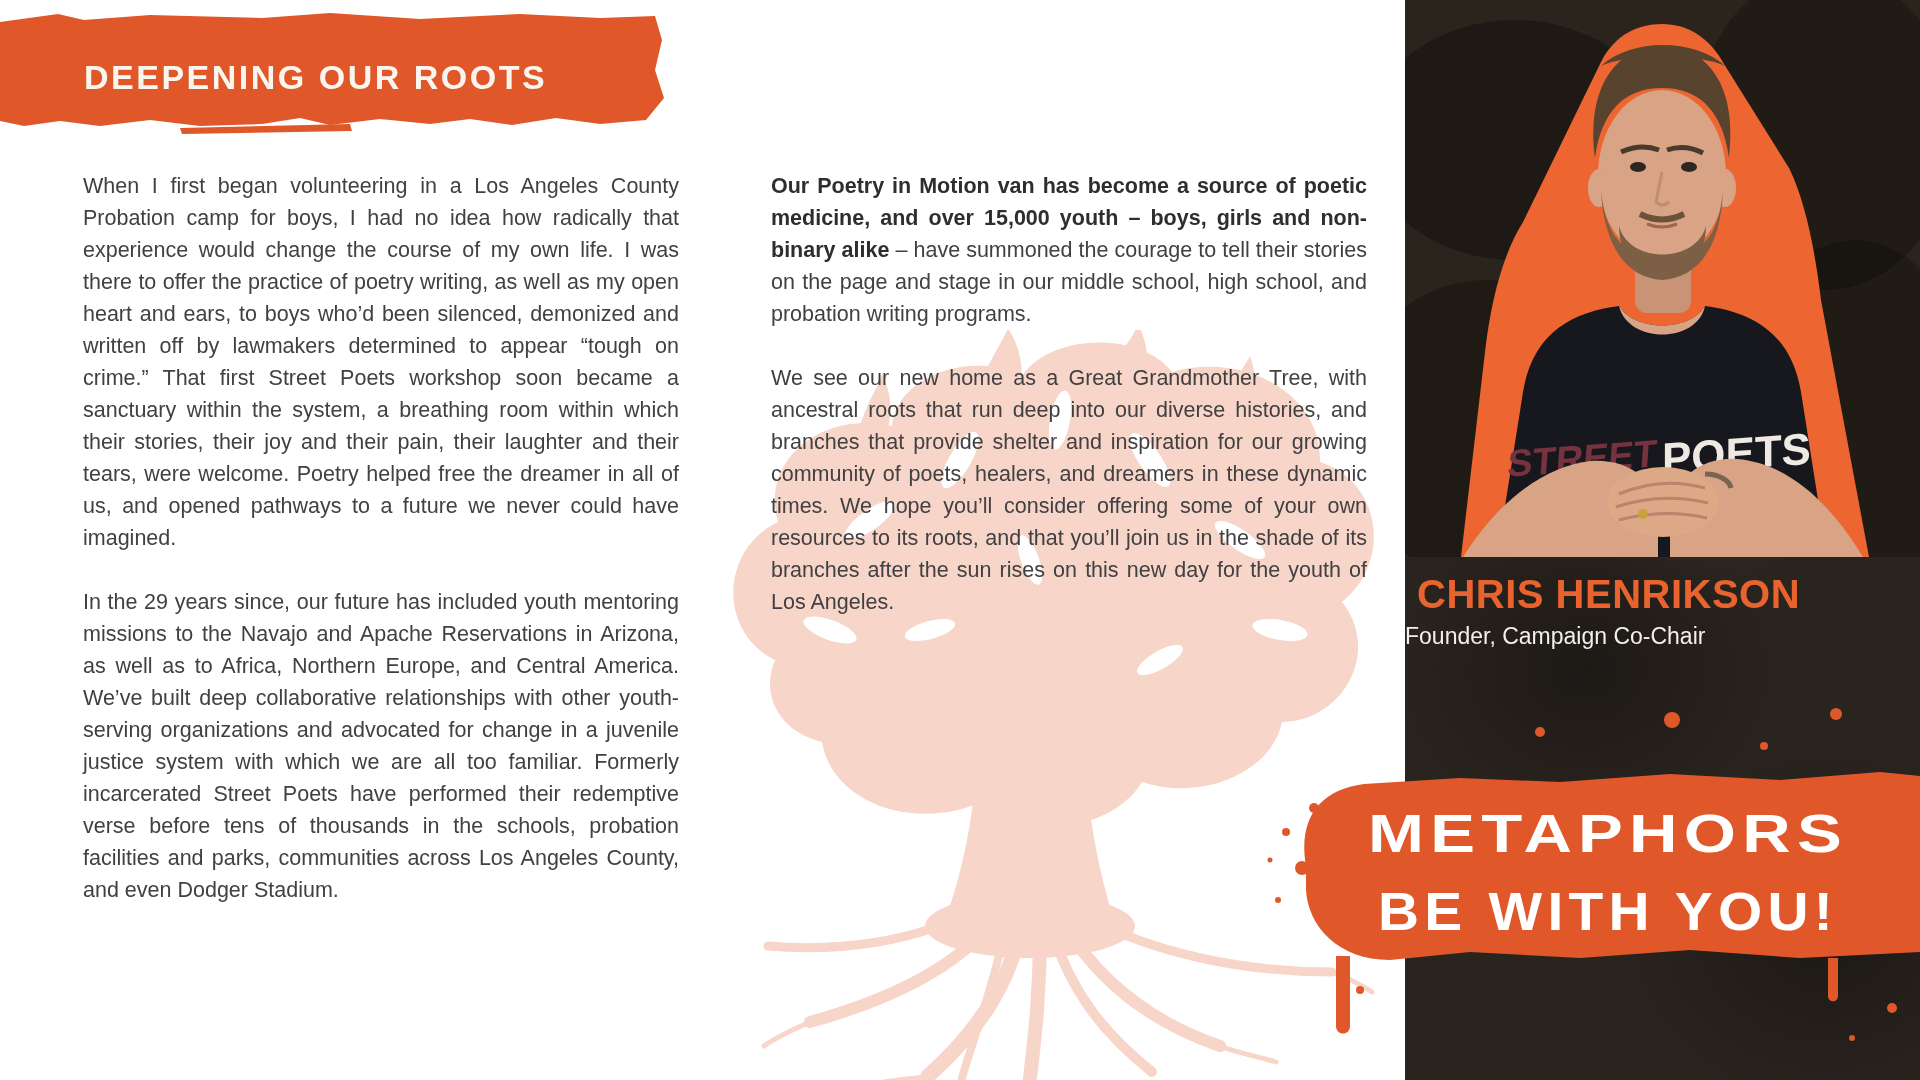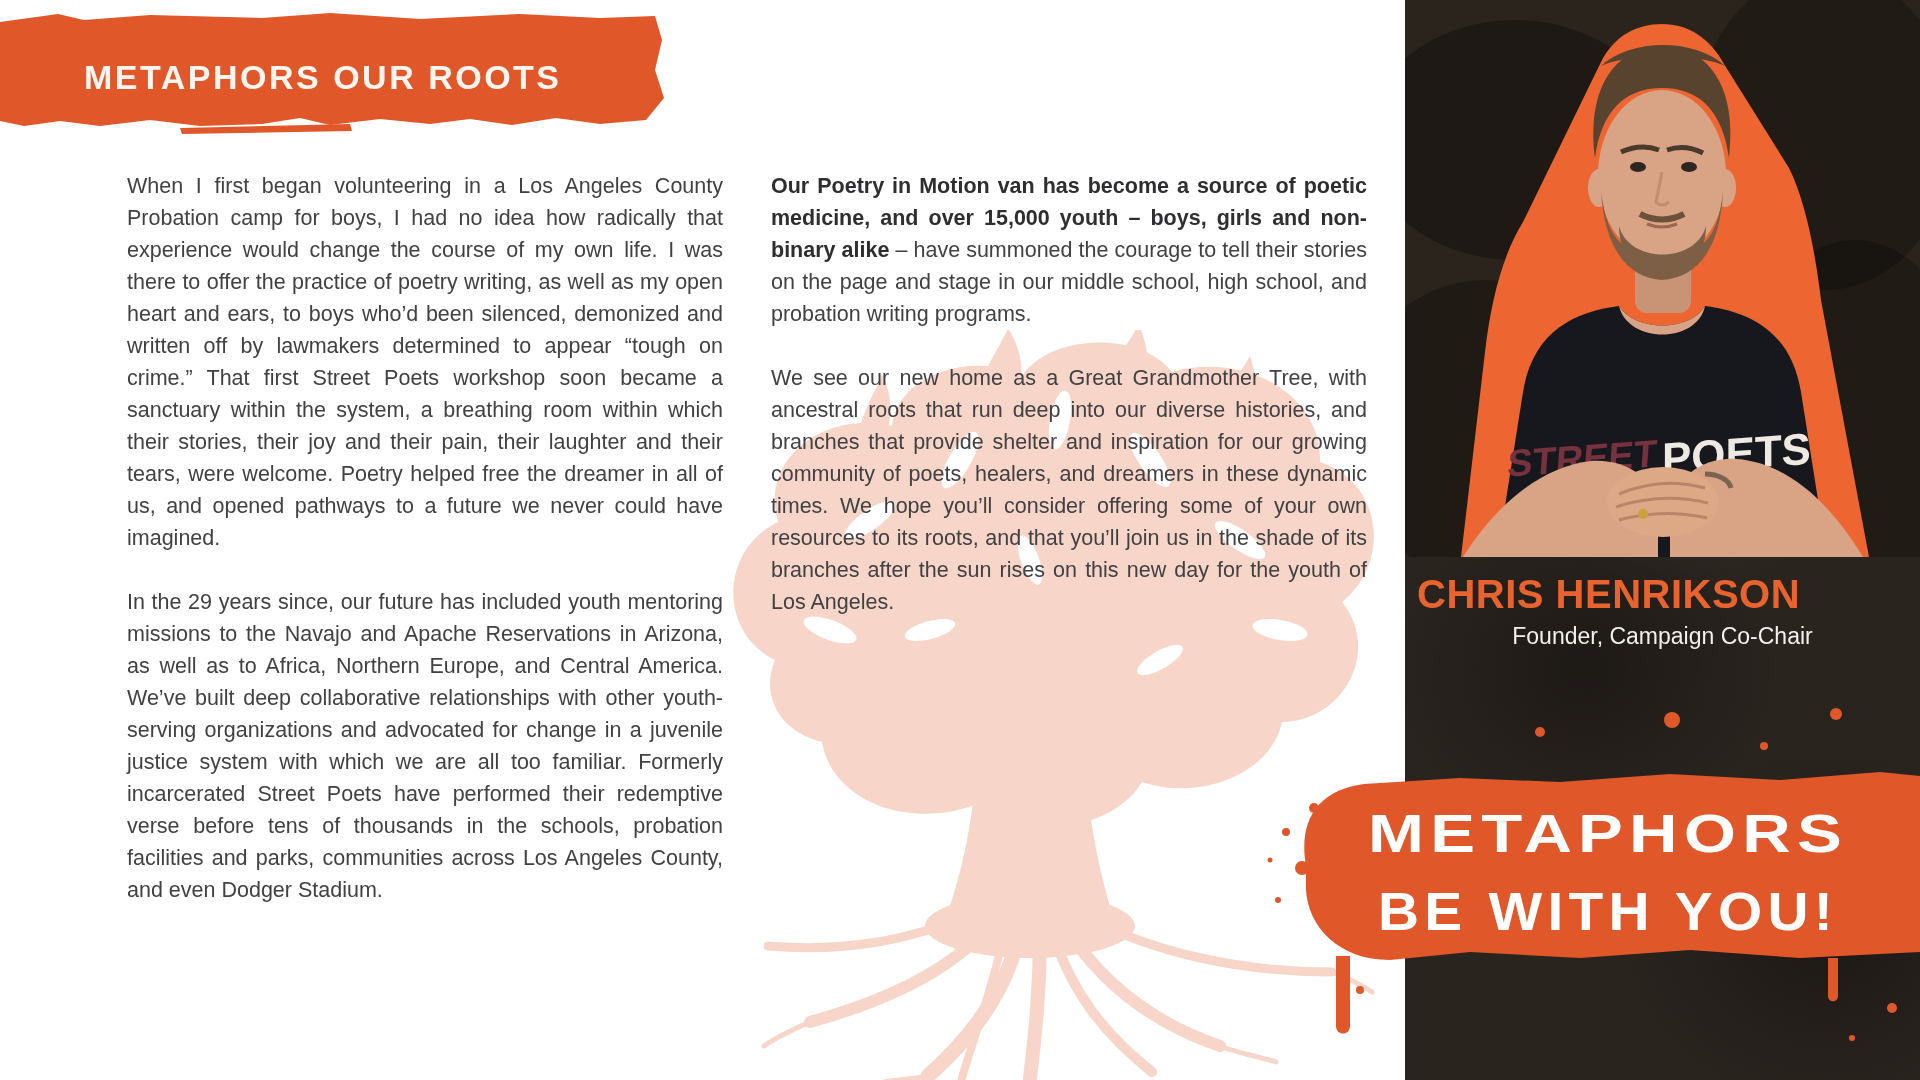--- a/index.html
+++ b/index.html
@@ -8,41 +8,41 @@
 
   
   .banner{position:absolute;left:0;top:0;width:672px;height:140px;}
   .banner svg{position:absolute;left:0;top:0;}
   .banner-title{position:absolute;left:84px;top:58px;color:#fbf5ef;font-size:34px;
                 font-weight:800;letter-spacing:2.5px;white-space:nowrap;}
 
   
   .col{position:absolute;top:170px;width:596px;color:#414042;font-size:21.5px;
        line-height:32px;text-align:justify;}
-  .col1{left:83px;margin-left:44px;}
+  .col1{left:83px;}
   .col2{left:771px;}
   .col p{margin:0 0 32px 0;}
   .col strong{font-weight:700;color:#2e2d2f;}
 
   
   .tree{position:absolute;left:680px;top:330px;width:740px;height:750px;}
 
   
   .panel{position:absolute;left:1405px;top:0;width:515px;height:1080px;
          background:
            radial-gradient(ellipse 260px 210px at 18% 12%, rgba(0,0,0,.38), transparent 70%),
            radial-gradient(ellipse 240px 330px at 78% 28%, rgba(0,0,0,.30), transparent 70%),
            radial-gradient(ellipse 280px 240px at 35% 62%, rgba(0,0,0,.30), transparent 70%),
            radial-gradient(ellipse 300px 260px at 82% 86%, rgba(0,0,0,.32), transparent 70%),
            radial-gradient(ellipse 200px 160px at 55% 45%, rgba(255,255,255,.035), transparent 70%),
            #2a241f;}
   .portrait{position:absolute;left:0;top:0;width:515px;height:557px;}
   .profile-name{position:absolute;left:12px;top:572px;width:515px;text-align:left;
                 color:#e8632e;font-size:40px;font-weight:800;letter-spacing:.5px;white-space:nowrap;}
-  .profile-title{position:absolute;left:0;top:623px;width:515px;text-align:center;
+  .profile-title{position:absolute;left:0;top:623px;width:515px;text-align:left;
                  color:#f3efec;font-size:23px;font-weight:400;}
 
   
   .slogan{position:absolute;left:1240px;top:690px;width:680px;height:390px;}
   .slogan text{font-family:"Liberation Sans","DejaVu Sans",sans-serif;font-weight:900;
                fill:#ffffff;letter-spacing:5px;}
 </style>
 </head>
 <body>
 
@@ -98,21 +98,21 @@
     </g>
   </svg>
 
   <div class="banner">
     <svg width="672" height="140" viewBox="0 0 672 140" aria-hidden="true">
       <path fill="#e0582a" d="M0,22 L58,14 L84,20 L150,15 L262,18 L330,13 L420,19 L520,14 L600,18 L655,16
         L662,40 L655,70 L664,98 L646,120 L600,124 L556,118 L512,125 L470,119 L430,124 L380,119
         L330,125 L300,118 L262,124 L200,126 L150,120 L100,126 L60,121 L24,126 L0,121 Z"></path>
       <path fill="#e0582a" d="M180,128 L350,124 L352,131 L182,134 Z"></path>
     </svg>
-    <div class="banner-title">METAPHORS OUR ROOTS</div>
+    <div class="banner-title">DEEPENING OUR ROOTS</div>
   </div>
 
   <div class="col col1">
     <p>When I first began volunteering in a Los Angeles County Probation camp for boys, I had no idea how radically that experience would change the course of my own life. I was there to offer the practice of poetry writing, as well as my open heart and ears, to boys who’d been silenced, demonized and written off by lawmakers determined to appear “tough on crime.” That first Street Poets workshop soon became a sanctuary within the system, a breathing room within which their stories, their joy and their pain, their laughter and their tears, were welcome. Poetry helped free the dreamer in all of us, and opened pathways to a future we never could have imagined.</p>
     <p>In the 29 years since, our future has included youth mentoring missions to the Navajo and Apache Reservations in Arizona, as well as to Africa, Northern Europe, and Central America. We’ve built deep collaborative relationships with other youth-serving organizations and advocated for change in a juvenile justice system with which we are all too familiar. Formerly incarcerated Street Poets have performed their redemptive verse before tens of thousands in the schools, probation facilities and parks, communities across Los Angeles County, and even Dodger Stadium.</p>
   </div>
 
   <div class="col col2">
     <p><strong>Our Poetry in Motion van has become a source of poetic medicine, and over 15,000 youth – boys, girls and non-binary alike</strong><span> – have summoned the courage to tell their stories on the page and stage in our middle school, high school, and probation writing programs.</span></p>
     <p>We see our new home as a Great Grandmother Tree, with ancestral roots that run deep into our diverse histories, and branches that provide shelter and inspiration for our growing community of poets, healers, and dreamers in these dynamic times. We hope you’ll consider offering some of your own resources to its roots, and that you’ll join us in the shade of its branches after the sun rises on this new day for the youth of Los Angeles.</p>

